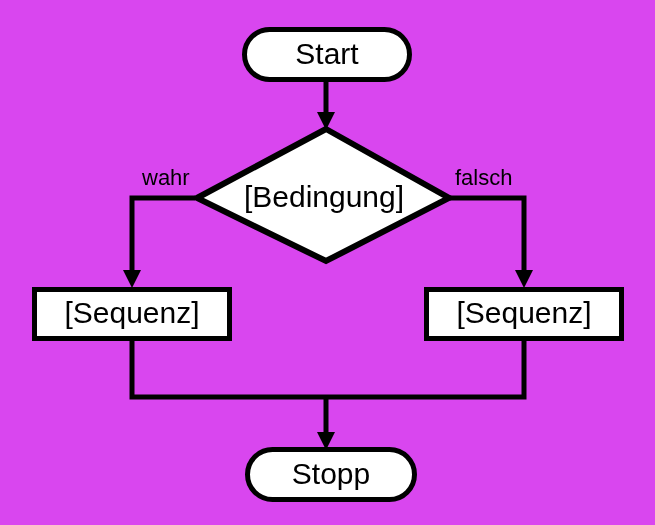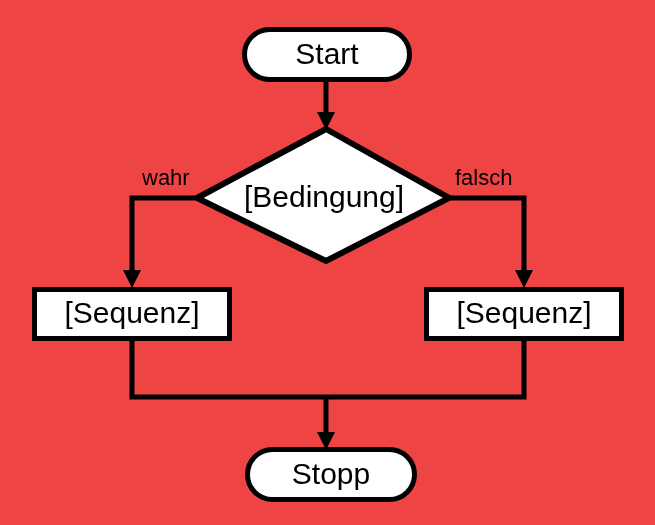--- a/index.html
+++ b/index.html
@@ -11,21 +11,21 @@
   body {
     width: 655px;
     height: 525px;
     overflow: hidden;
     font-family: "Liberation Sans", sans-serif;
   }
   #flowchart-canvas {
     position: relative;
     width: 655px;
     height: 525px;
-    background: #ef4444;
+    background: #d946ef;
     text-align: center;
   }
   #flowchart-svg {
     position: absolute;
     top: 0;
     left: 0;
     width: 655px;
     height: 525px;
     display: block;
   }

